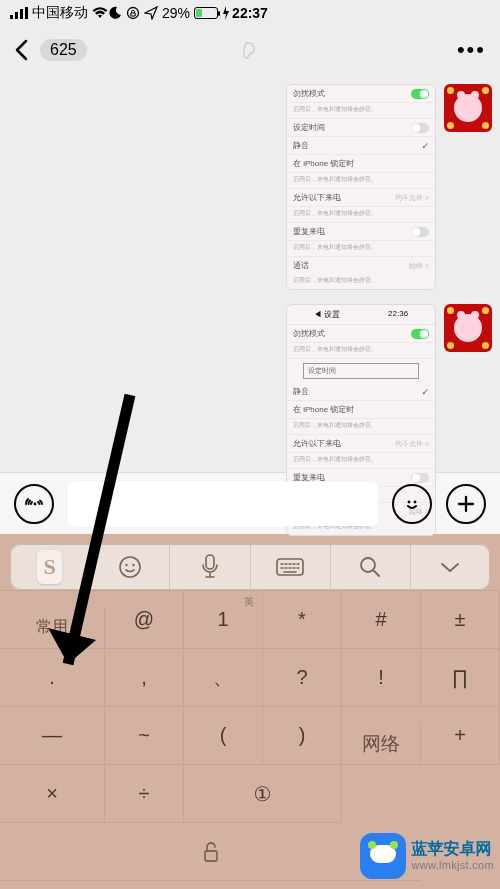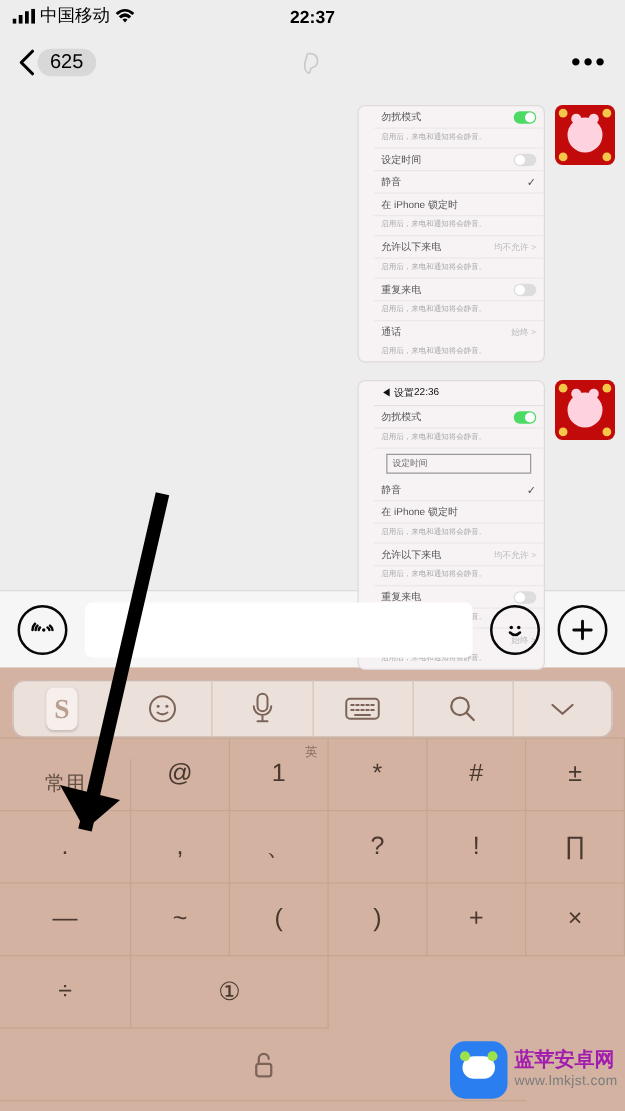--- a/index.html
+++ b/index.html
@@ -34,43 +34,42 @@
   .battery-fill { position:absolute; left:1px; top:1px; height:8px; width:29%; background:#4cd964; border-radius:1px;}
 
   
   .header {
     height: 48px;
     display:flex;
     align-items:center;
     padding: 0 14px;
     position:relative;
   }
-  .header .left-group { display:flex; align-items:center; gap:2px; font-size:17px; color:#000; }
+  .header .left-group { display:flex; align-items:center; gap:12px; font-size:17px; color:#000; }
   .header .badge {
     background:#d8d8d8; border-radius:16px; padding:2px 10px; font-size:16px; color:#000; font-weight:500;
   }
   .header .title {
     position:absolute; left:50%; transform:translateX(-50%); font-size:21px; font-weight:500; color:#000;
     display:flex; align-items:center; gap:4px;
   }
   .ear-icon { width:20px; height:20px; opacity:.35; }
   .header .dots { font-size:22px; letter-spacing:2px; color:#000; position:absolute; right:14px; }
 
   
   .chat {
     padding: 10px 8px 0 8px;
     height: 398px;
   }
   .msg-row { display:flex; justify-content:flex-end; gap:8px; margin-bottom:14px; }
   .bubble {
     background:#f7f3f5; border:1px solid #e0d9dc; border-radius:6px;
     width:150px;
-    padding-left:12px;
-  }
-  .b-head { font-size:8px; padding:4px 6px; display:flex; justify-content:flex-start; border-bottom:1px solid #e6e0e3;}
+  }
+  .b-head { font-size:8px; padding:4px 6px; display:flex; justify-content:center; border-bottom:1px solid #e6e0e3;gap:48px;}
   .b-row { display:flex; justify-content:space-between; align-items:center; padding:3px 6px; border-bottom:1px solid #ece7ea; font-size:8px; color:#555;}
   .toggle-on { width:18px; height:10px; background:#4cd964; border-radius:5px; position:relative;}
   .toggle-on::after{content:"";position:absolute;right:1px;top:1px;width:8px;height:8px;background:#fff;border-radius:50%;}
   .toggle-off { width:18px; height:10px; background:#ddd; border-radius:5px; position:relative;}
   .toggle-off::after{content:"";position:absolute;left:1px;top:1px;width:8px;height:8px;background:#fff;border-radius:50%;}
   .b-sub { font-size:6px; color:#aaa; padding:2px 6px 4px 6px; border-bottom:1px solid #ece7ea;}
   .b-sel { width:116px; margin:4px auto; border:1px solid #999; font-size:7px; padding:2px 4px; color:#666;}
   .check::after{content:"✓"; color:#555; font-size:9px;}
   .avatar {
     width:48px; height:48px; background:#c20a0a; border-radius:6px;
@@ -154,21 +153,21 @@
   }
   .wm-bubble::before{
     content:""; position:absolute; left:10px; top:12px; width:26px; height:18px;
     background:#fff; border-radius:10px;
   }
   .wm-bubble::after{
     content:""; position:absolute; left:8px; top:8px; width:8px; height:8px; background:#9be24d; border-radius:50%;
     box-shadow: 22px 0 0 #9be24d;
   }
   .wm-text{ display:flex; flex-direction:column; line-height:1.15;}
-  .wm-cn{ font-size:16px; font-weight:700; color:#a21caf;}
+  .wm-cn{ font-size:16px; font-weight:700; color:#0369a1;}
   .wm-url{ font-size:11px; color:#7b7b7b; letter-spacing:.3px;}
 
   svg { display:block; }
 </style>
 </head>
 <body>
 
 <div class="status-bar">
   <div class="status-left">
     <svg width="18" height="12" viewBox="0 0 18 12">
@@ -176,20 +175,39 @@
         <rect x="5" y="5" width="3" height="7"></rect>
         <rect x="10" y="2" width="3" height="10"></rect>
         <rect x="15" y="0" width="3" height="12"></rect>
       </svg>
     <span>中国移动</span>
     <svg width="16" height="12" viewBox="0 0 16 12">
         <path d="M8 11 L6 8.5 Q8 7 10 8.5 Z M3 6 Q8 1 13 6 L11.2 7.8 Q8 4.8 4.8 7.8 Z M0.5 3.3 Q8 -3 15.5 3.3 L13.8 5 Q8 -0.5 2.2 5 Z" fill="#000"></path>
       </svg>
   </div>
   <div class="status-time">22:37</div>
+  <div class="status-right">
+    <svg width="14" height="14" viewBox="0 0 14 14">
+        <path d="M9 1 A6 6 0 1 0 13 9 A5 5 0 0 1 9 1Z" fill="#000"></path>
+      </svg>
+    <svg width="14" height="14" viewBox="0 0 14 14">
+        <circle cx="7" cy="7" r="5.5" fill="none" stroke="#000" stroke-width="1.3"></circle>
+        <path d="M5.5 7 V5.8 a1.5 1.5 0 0 1 3 0 V7 M4.8 7 h4.4 v3 h-4.4z" fill="none" stroke="#000" stroke-width="1"></path>
+      </svg>
+    <svg width="14" height="14" viewBox="0 0 14 14">
+        <path d="M1 7 L13 1 L8 13 L7 8 Z" fill="none" stroke="#000" stroke-width="1.2"></path>
+      </svg>
+    <span>29%</span>
+    <span class="battery-box">
+        <span class="battery-fill"></span>
+      </span>
+    <svg width="8" height="14" viewBox="0 0 8 14">
+        <path d="M4 0 L1 8 H4 L3 14 L7 5 H4 Z" fill="#000"></path>
+      </svg>
+  </div>
 </div>
 
 <div class="header">
   <div class="left-group">
     <svg width="14" height="22" viewBox="0 0 14 22">
         <path d="M12 2 L3 11 L12 20" stroke="#000" stroke-width="2.5" fill="none" stroke-linecap="round" stroke-linejoin="round"></path>
       </svg>
     <span class="badge">625</span>
   </div>
   <div class="title">
@@ -372,20 +390,21 @@
     <div class="kb-cell">、</div>
     <div class="kb-cell">?</div>
     <div class="kb-cell">!</div>
 
     <div class="kb-cell">∏</div>
     <div class="kb-cell">—</div>
     <div class="kb-cell">~</div>
     <div class="kb-cell">(</div>
     <div class="kb-cell">)</div>
 
+    <div class="kb-cell side">网络</div>
     <div class="kb-cell">+</div>
     <div class="kb-cell">×</div>
     <div class="kb-cell">÷</div>
     <div class="kb-cell wide2">①</div>
 
     <div class="kb-cell wide" style="grid-column: span 5; border-right:none;">
       <svg width="26" height="26" viewBox="0 0 26 26">
           <path d="M9 12 V8 a4 4 0 0 1 8 0" stroke="#7c6558" stroke-width="1.8" fill="none" stroke-linecap="round"></path>
           <rect x="7" y="12" width="12" height="10" rx="2" stroke="#7c6558" stroke-width="1.8" fill="none"></rect>
         </svg>

